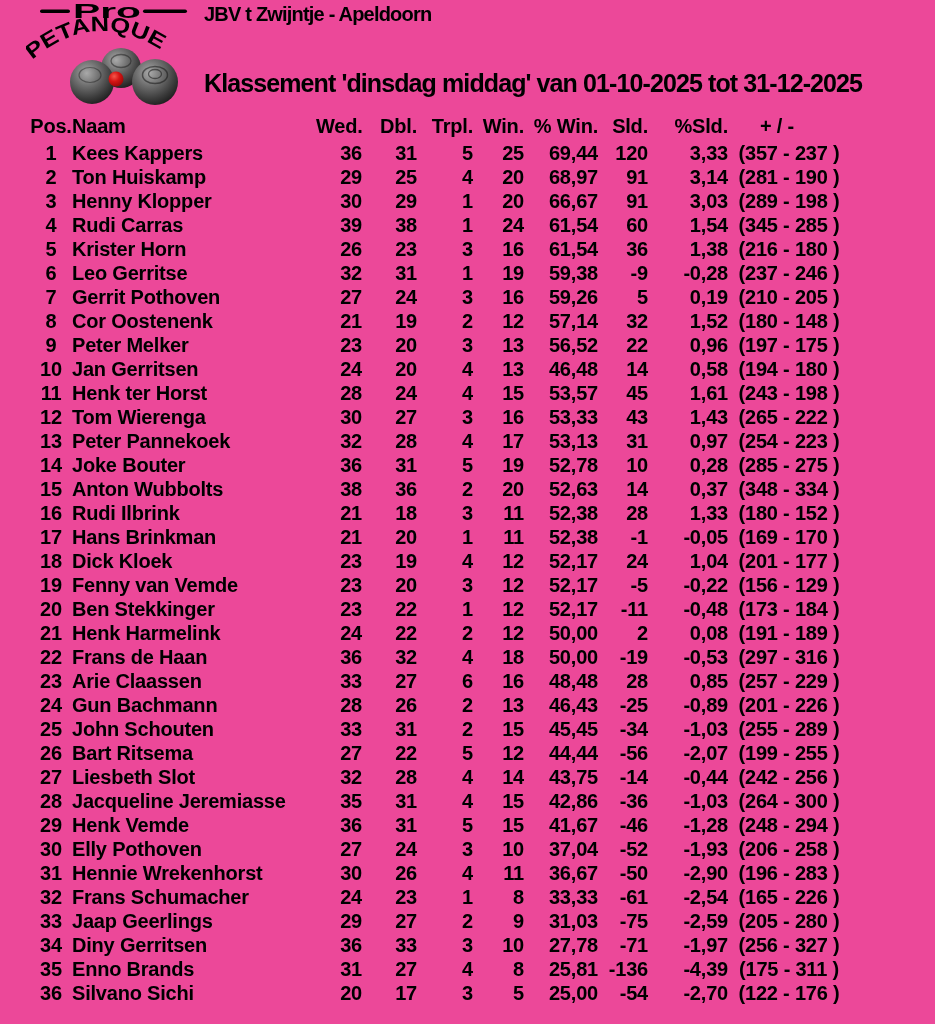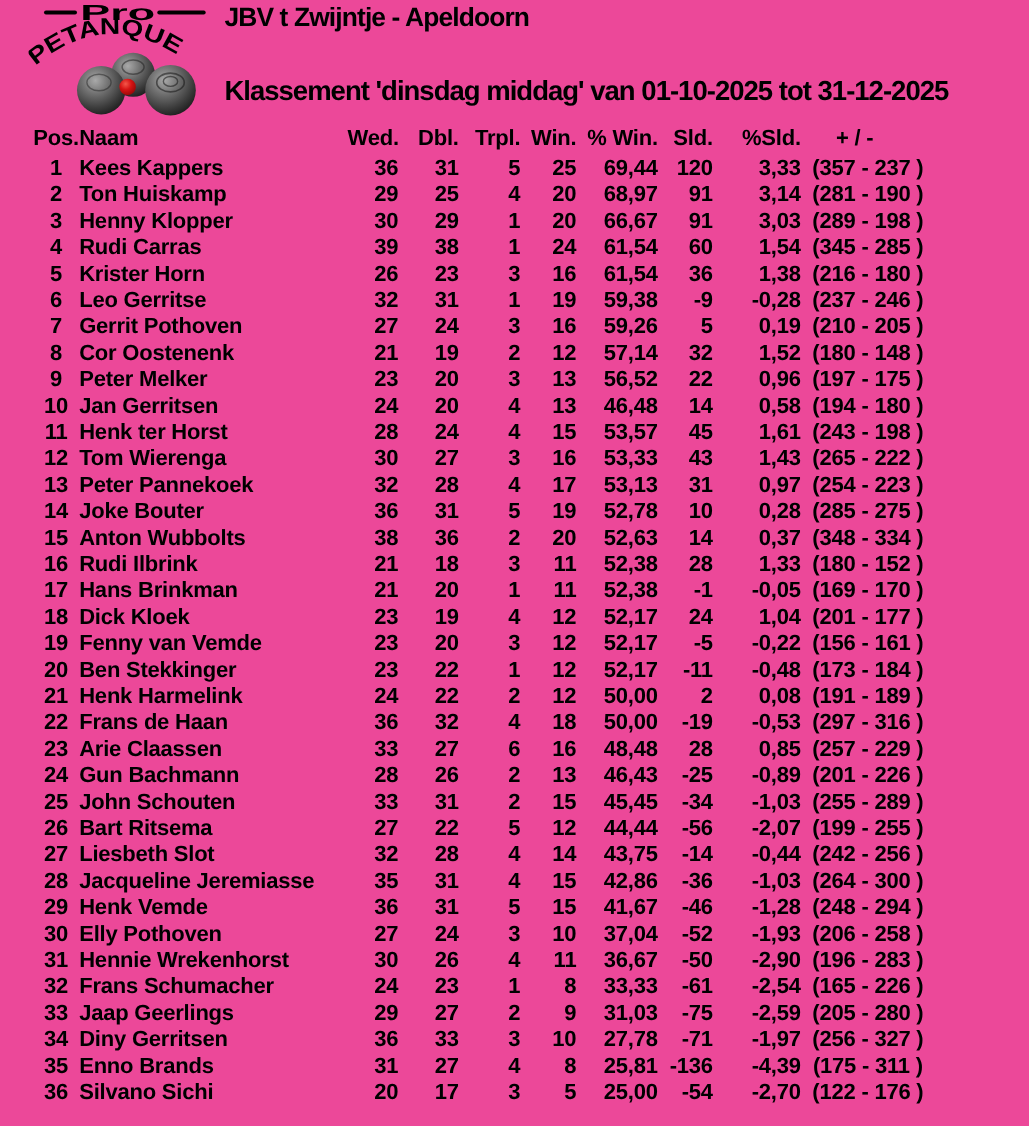--- a/index.html
+++ b/index.html
@@ -18,21 +18,21 @@
   
   .logo {
     position: absolute;
     left: 26px; top: 0px;
     width: 178px; height: 108px;
   }
   .logo text { fill: #000; }
   .title {
     position: absolute;
     left: 204px; top: 3px;
-    font-size: 24px; font-weight: bold;
+    font-size: 20px; font-weight: bold;
     letter-spacing: -0.8px;
     white-space: nowrap;
   }
   .subtitle {
     position: absolute;
     left: 204px; top: 69px;
     font-size: 25px; font-weight: bold;
     letter-spacing: -0.9px;
     white-space: nowrap;
   }
@@ -367,21 +367,21 @@
         <tr>
           <td class="cell-pos">19</td>
           <td class="cell-naam">Fenny van Vemde</td>
           <td class="cell-wed">23</td>
           <td class="cell-dbl">20</td>
           <td class="cell-trpl">3</td>
           <td class="cell-win">12</td>
           <td class="cell-pwin">52,17</td>
           <td class="cell-sld">-5</td>
           <td class="cell-psld">-0,22</td>
-          <td class="cell-plusmin">(156 - 161 )</td>
+          <td class="cell-plusmin">(156 - 129 )</td>
         </tr>
         <tr>
           <td class="cell-pos">20</td>
           <td class="cell-naam">Ben Stekkinger</td>
           <td class="cell-wed">23</td>
           <td class="cell-dbl">22</td>
           <td class="cell-trpl">1</td>
           <td class="cell-win">12</td>
           <td class="cell-pwin">52,17</td>
           <td class="cell-sld">-11</td>

